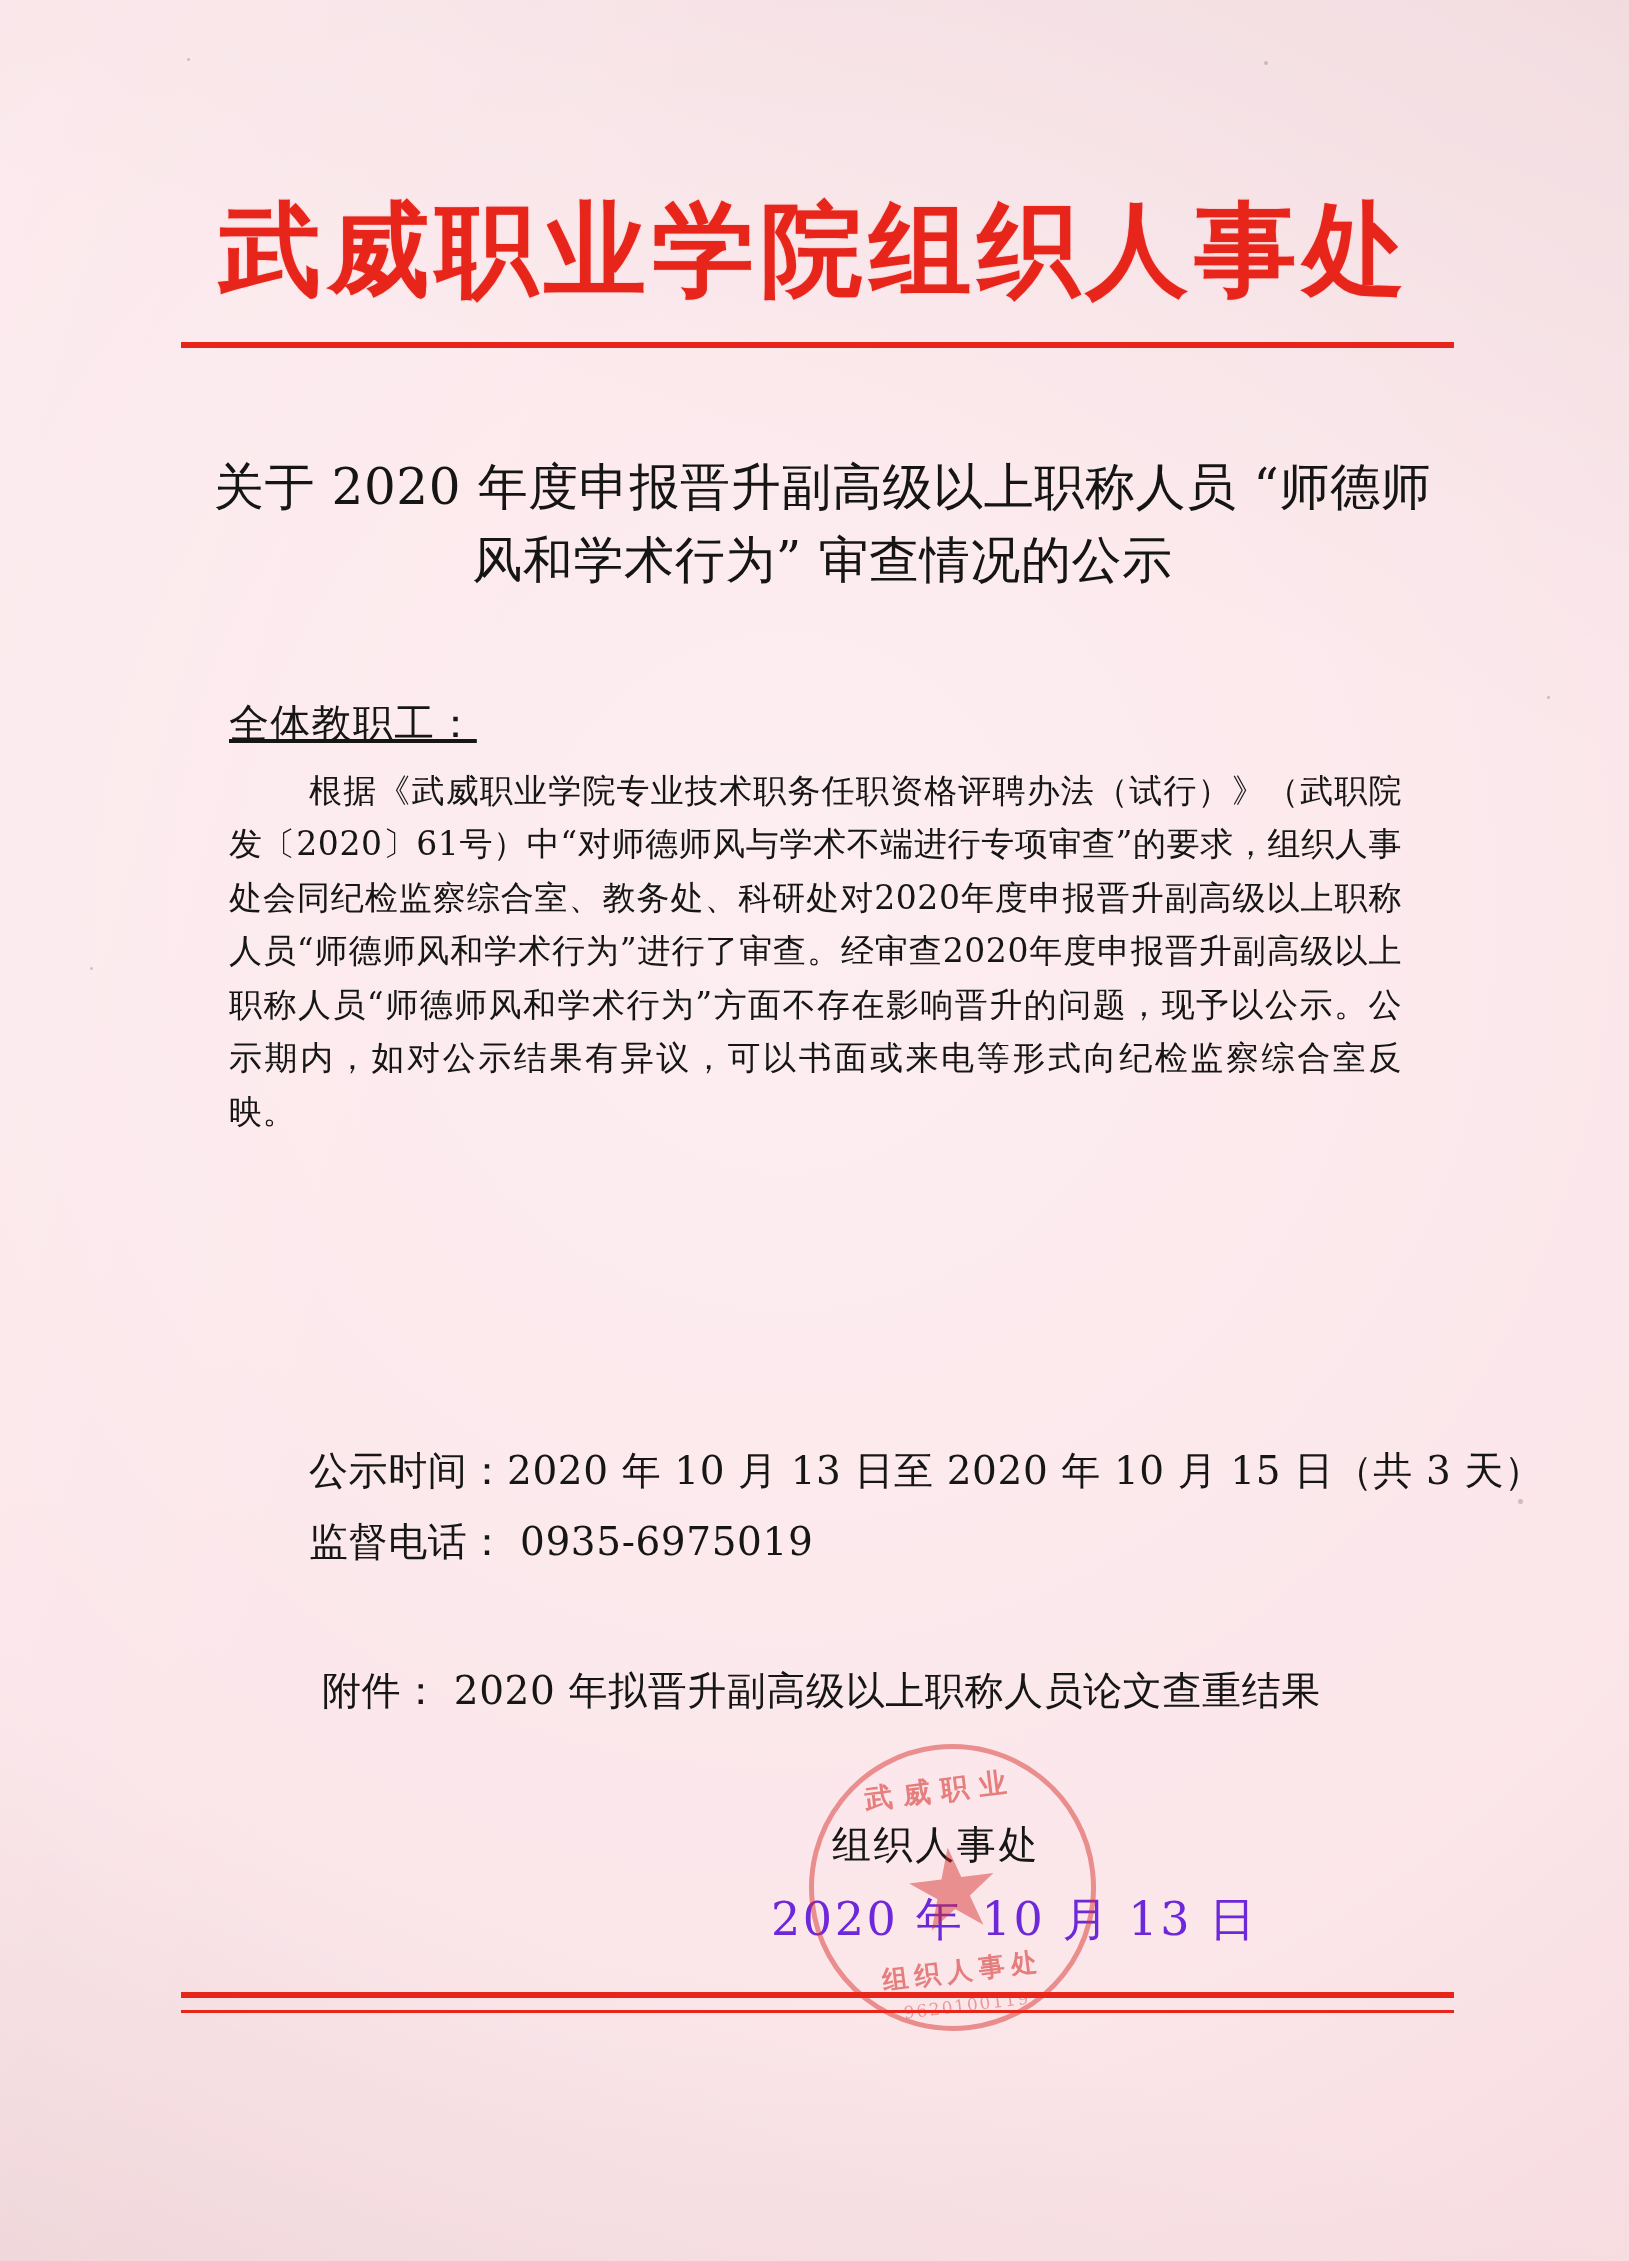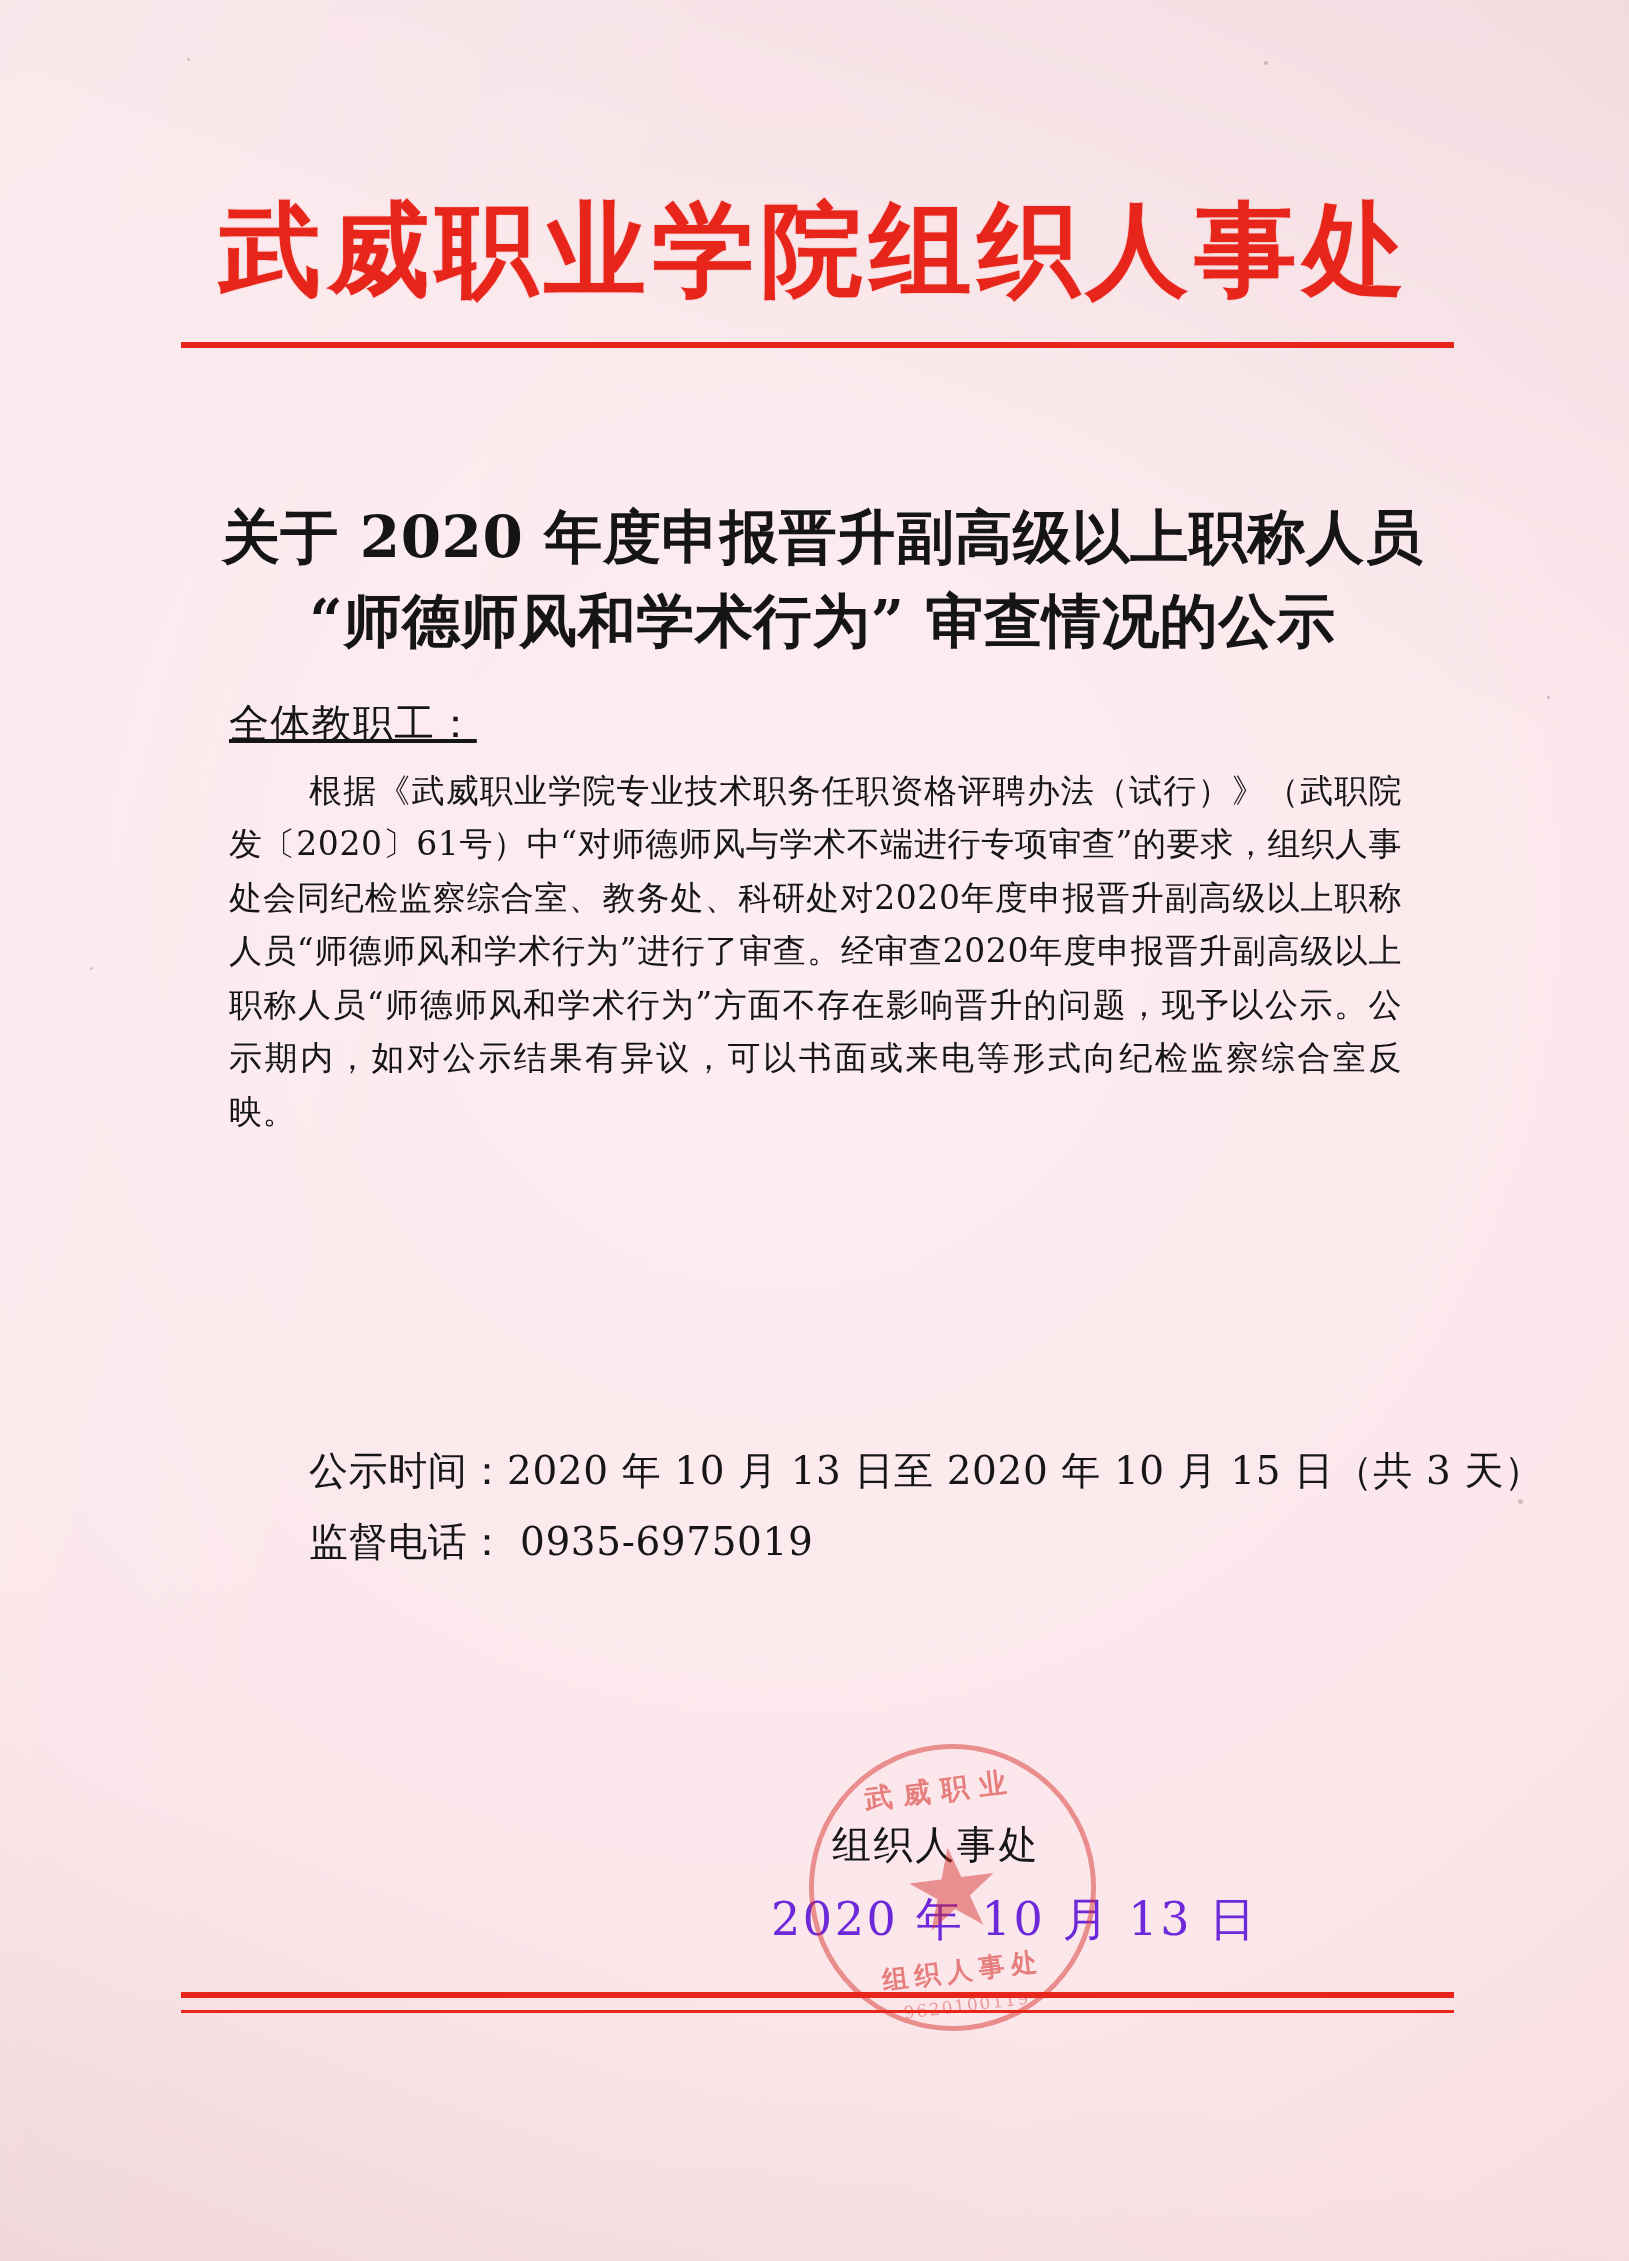--- a/index.html
+++ b/index.html
@@ -64,26 +64,25 @@
     background: #e8251b;
   }
 
   
   #doc-title {
     position: absolute;
     left: 213px;
     top: 451px;
     width: 1219px;
     text-align: center;
-    font-weight: 700;
-    font-size: 58px;
+    font-weight: 400;
+    font-size: 50px;
     line-height: 1.45;
     color: #151515;
     letter-spacing: 0.6px;
-    margin-top: 44px;
   }
 
   
   #salutation {
     position: absolute;
     left: 229px;
     top: 696px;
     font-size: 40px;
     color: #161616;
     letter-spacing: 1.3px;
@@ -229,20 +228,21 @@
   <div id="doc-title">关于 2020 年度申报晋升副高级以上职称人员 “师德师风和学术行为” 审查情况的公示</div>
 
   <div id="salutation">全体教职工：</div>
 
   <div id="body-text">根据《武威职业学院专业技术职务任职资格评聘办法（试行）》（武职院发〔2020〕61号）中“对师德师风与学术不端进行专项审查”的要求，组织人事处会同纪检监察综合室、教务处、科研处对2020年度申报晋升副高级以上职称人员“师德师风和学术行为”进行了审查。经审查2020年度申报晋升副高级以上职称人员“师德师风和学术行为”方面不存在影响晋升的问题，现予以公示。公示期内，如对公示结果有异议，可以书面或来电等形式向纪检监察综合室反映。</div>
 
   <div class="info-line" id="notice-period">公示时间：2020 年 10 月 13 日至 2020 年 10 月 15 日（共 3 天）</div>
 
   <div class="info-line" id="supervision-phone">监督电话： 0935-6975019</div>
 
+  <div id="attachment">附件： 2020 年拟晋升副高级以上职称人员论文查重结果</div>
 
   <div id="signature-dept">组织人事处</div>
 
   <div id="signature-date">2020 年 10 月 13 日</div>
 
   <div id="seal">
     <div class="seal-top-text">武威职业</div>
     <div class="seal-star">★</div>
     <div class="seal-bottom-text">组织人事处</div>
     <div class="seal-code">9620100119</div>

